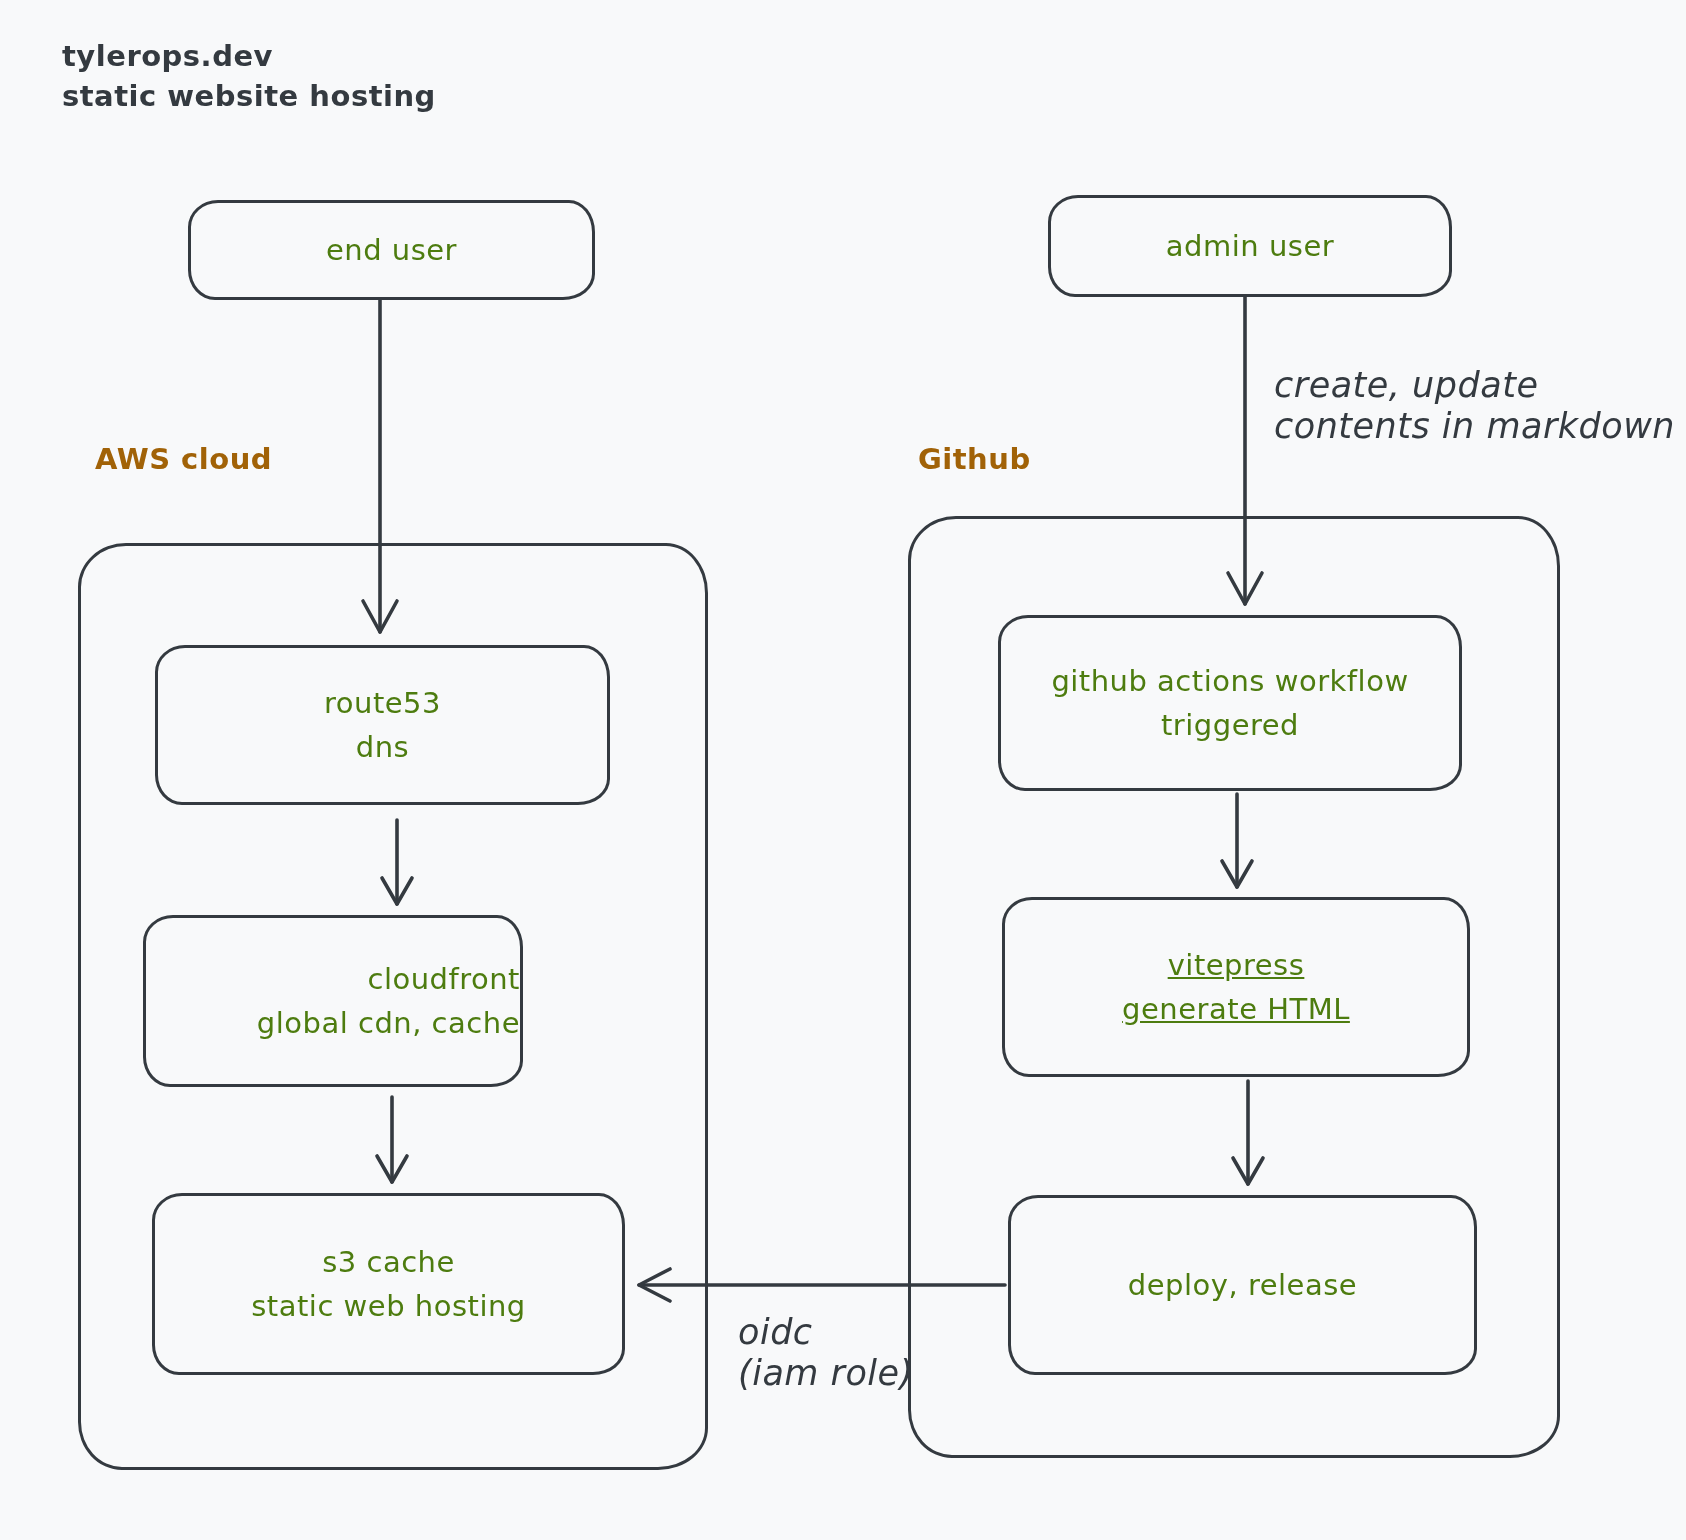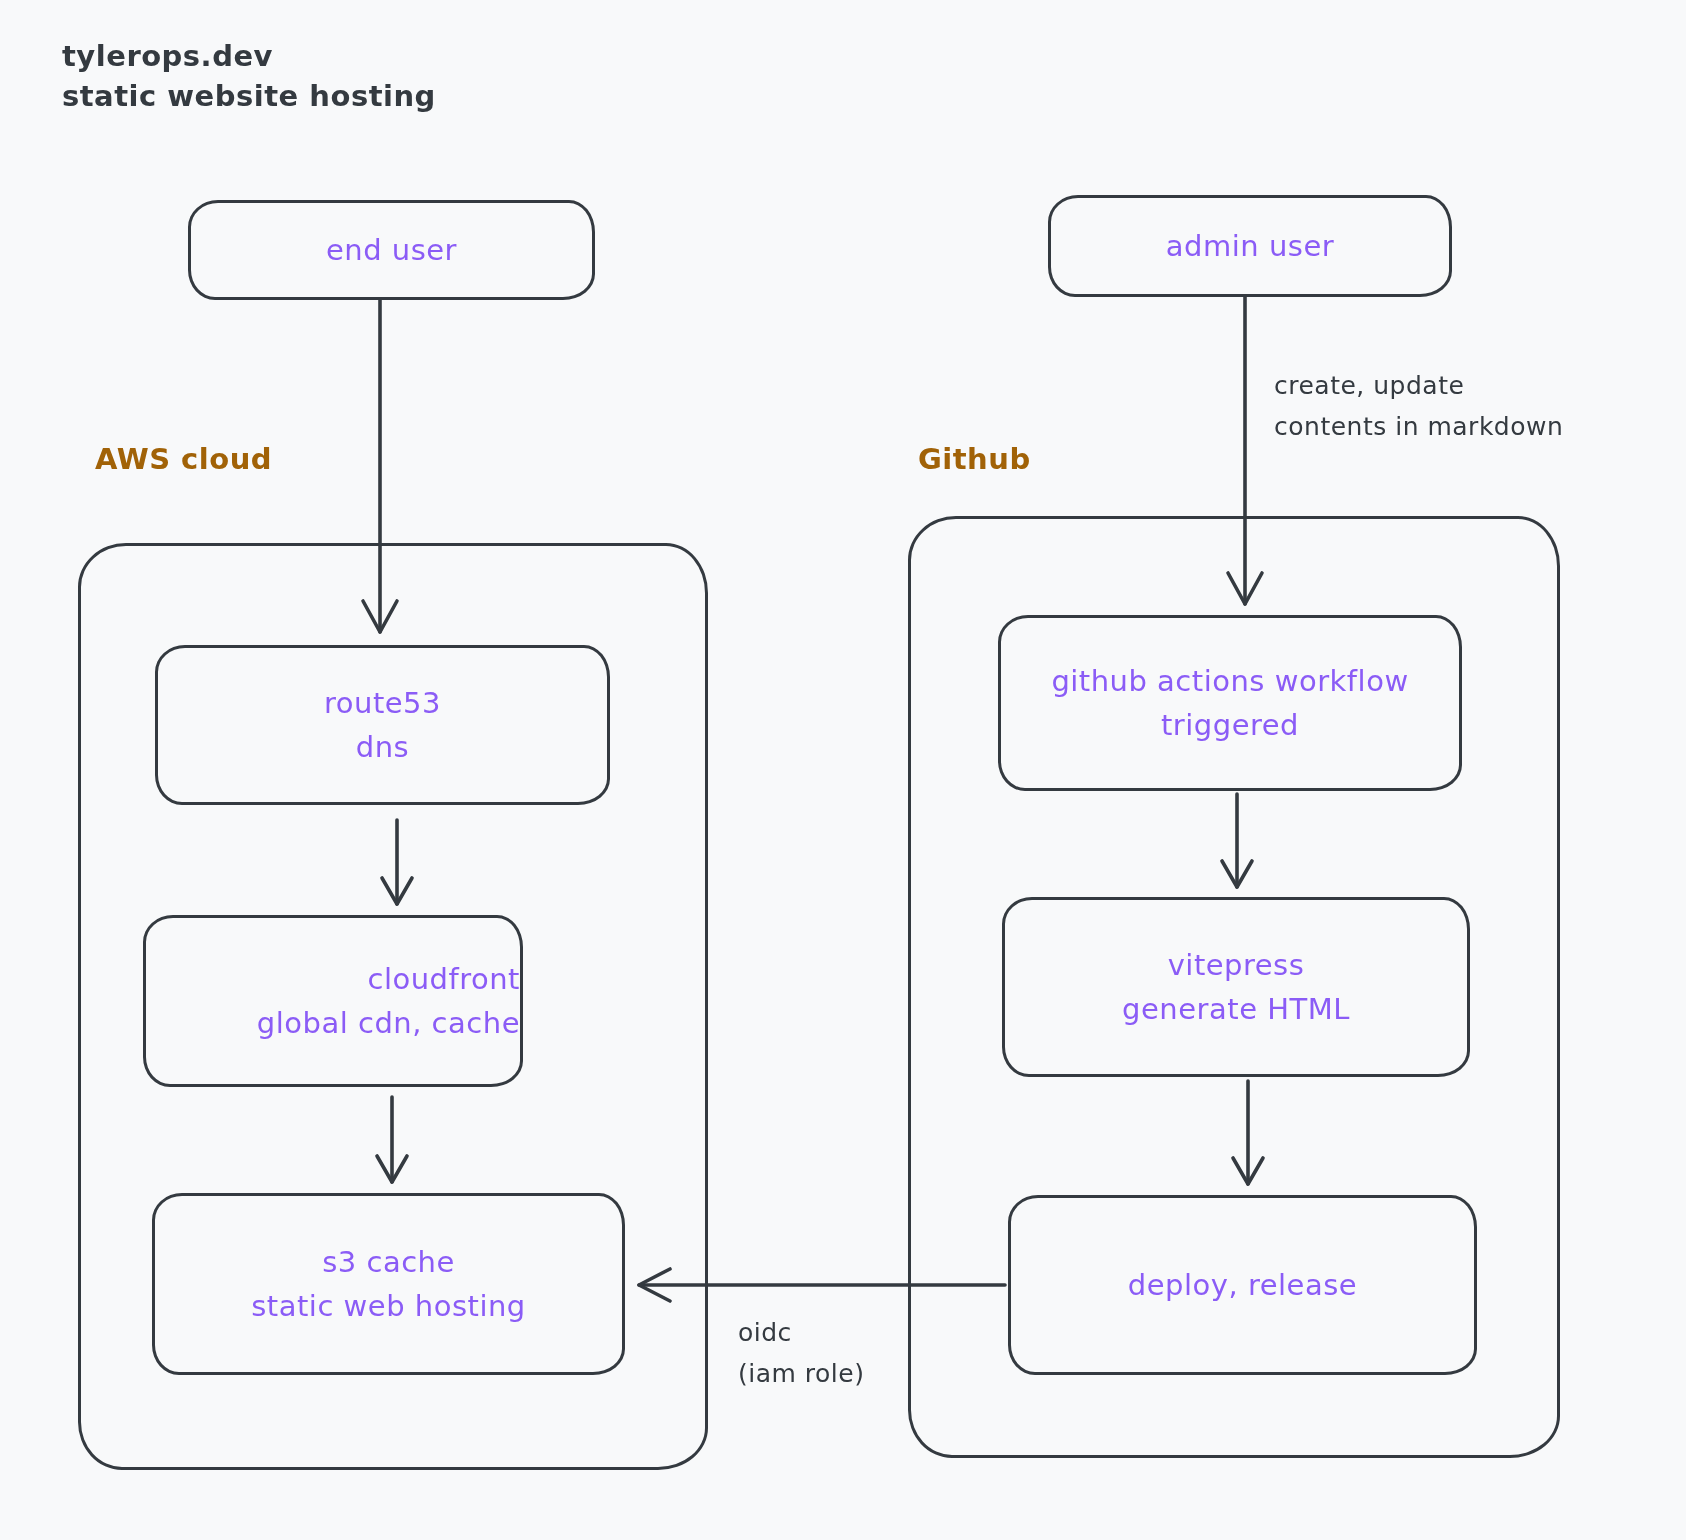--- a/index.html
+++ b/index.html
@@ -47,31 +47,32 @@
     border-radius: 30px 26px 32px 27px / 27px 32px 26px 30px;
     display: flex;
     flex-direction: column;
     align-items: center;
     justify-content: center;
     text-align: center;
     font-size: 29px;
     line-height: 44px;
     font-weight: 500;
     letter-spacing: 0.5px;
-    color: #8b5cf6;
+    color: #4d7c0f;
     box-sizing: border-box;
   }
   .edge-label {
     position: absolute;
-    font-size: 25px;
+    font-size: 35px;
     line-height: 41px;
     font-weight: 500;
     letter-spacing: 0.5px;
     color: #343a40;
     white-space: nowrap;
+    font-style: italic;
   }
   svg.arrows {
     position: absolute;
     left: 0;
     top: 0;
     width: 1686px;
     height: 1540px;
     pointer-events: none;
   }
   svg.arrows path {
@@ -150,21 +151,21 @@
   <div class="node" style="left:152px; top:1193px; width:473px; height:182px;">
     <div>s3 cache</div>
     <div>static web hosting</div>
   </div>
 
   <div class="node" style="left:998px; top:615px; width:464px; height:176px;">
     <div>github actions workflow</div>
     <div>triggered</div>
   </div>
 
-  <div class="node" style="left:1002px; top:897px; width:468px; height:180px;">
+  <div class="node" style="left:1002px; top:897px; width:468px; height:180px;text-decoration:underline;">
     <div>vitepress</div>
     <div>generate HTML</div>
   </div>
 
   <div class="node" style="left:1008px; top:1195px; width:469px; height:180px;">
     <div>deploy, release</div>
   </div>
 
   <div class="edge-label" style="left:1274px; top:365px;">
     <div>create, update</div>

